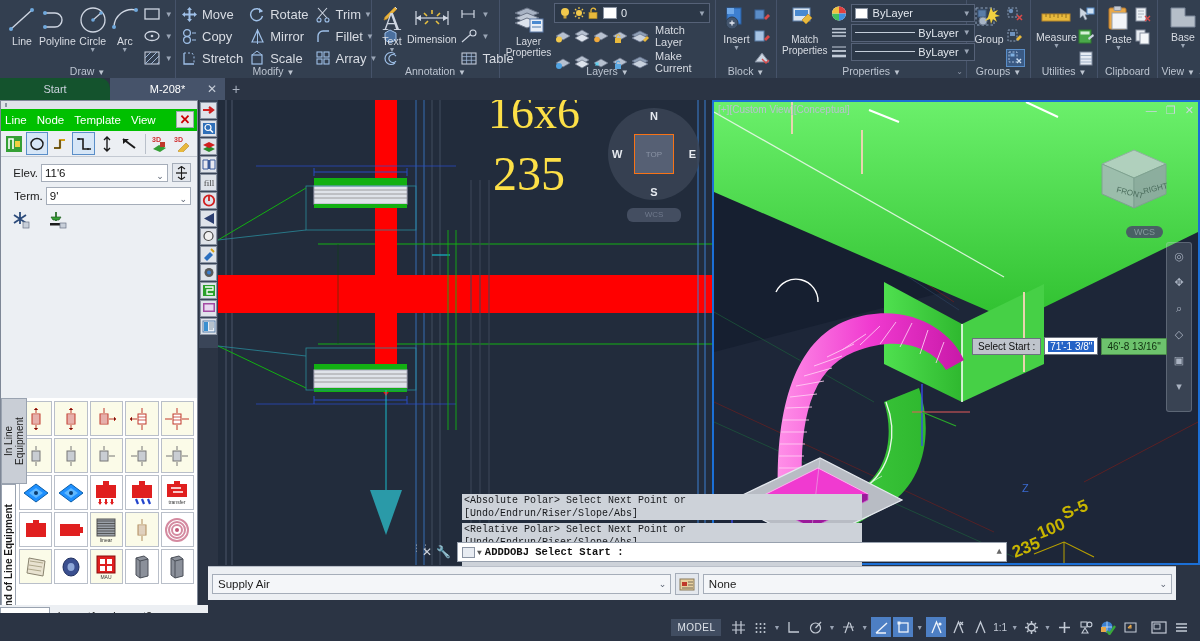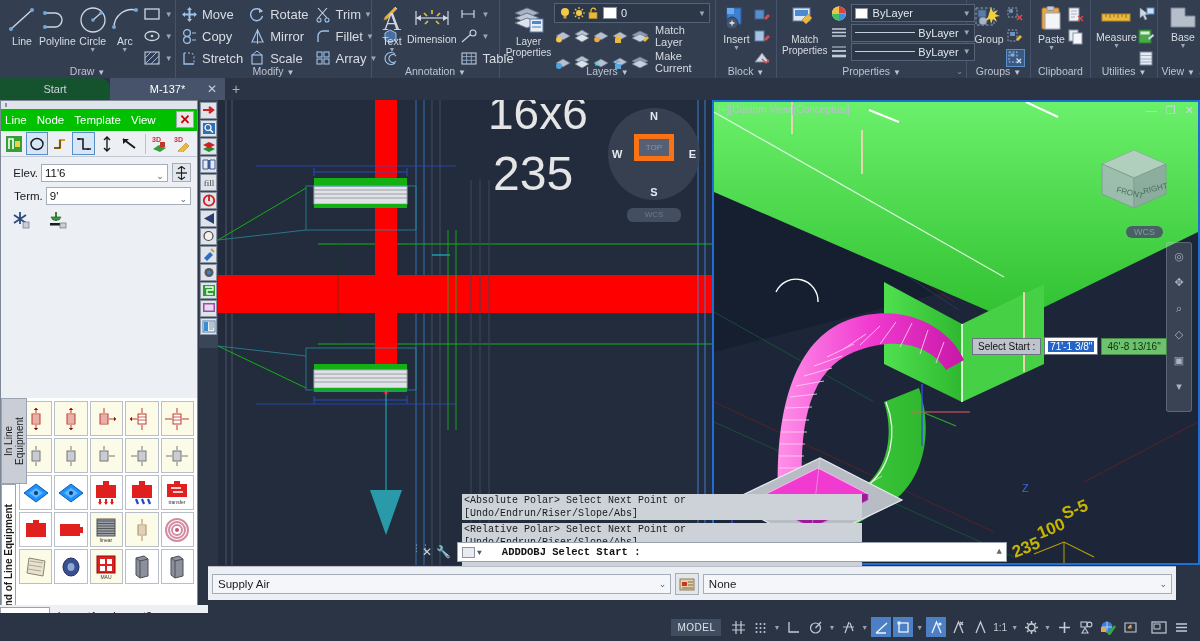--- a/index.html
+++ b/index.html
@@ -108,27 +108,27 @@
   .lefttb { position:absolute; left:199px; top:100px; width:19px; height:248px;
             background:#3a4558; display:flex; flex-direction:column; align-items:center;
             padding-top:2px;}
   .lticon { width:17px; height:17px; margin-bottom:1px; display:flex;
             align-items:center; justify-content:center; background:#dfe3ea;
             border:1px solid #8b94a3; cursor:default;}
 
   
   .canvas2d { position:absolute; left:218px; top:100px; width:494px; height:465px;
               background:#222c3c; overflow:hidden; }
-  .canvastxt { position:absolute; color:#e5e5e5; font-family:Liberation Sans, sans-serif;}
+  .canvastxt { position:absolute; color:#fde047; font-family:Liberation Serif, serif;}
 
   
   .viewcube { position:absolute; left:608px; top:108px; width:92px; height:92px;}
   .vcring { position:absolute; inset:0; border-radius:50%; background:#3a4455; opacity:.85;}
-  .vcsq { position:absolute; left:26px; top:26px; width:40px; height:27px;
-          background:#566074; border:5px solid #f97316; display:flex;
+  .vcsq { position:absolute; left:26px; top:26px; width:40px; height:40px;
+          background:#566074; border:1px solid #f97316; display:flex;
           align-items:center;justify-content:center; font-size:8px; color:#8b94a5;}
   .vcl { position:absolute; color:#e6eaf0; font-size:11px; font-weight:bold;}
   .wcsbtn { position:absolute; left:627px; top:208px; width:54px; height:14px;
             background:#4a5468; border-radius:6px; color:#7d879a; font-size:8px;
             text-align:center; line-height:14px; opacity:.85;}
 
   
   .vp3d { position:absolute; left:712px; top:100px; width:488px; height:465px;
           background:#1d2638; border:2px solid #1b6fd6; overflow:hidden;}
   .vplabel { position:absolute; left:4px; top:2px; font-size:10px; color:#b9c2d0;}
@@ -153,21 +153,21 @@
                font-family:"Liberation Mono", monospace; line-height:13px;
                margin-bottom:3px; display:inline-block; padding:0 2px;}
   .cmdbar { position:absolute; left:412px; top:541px; width:595px; height:22px;
             display:flex; align-items:center; }
   .cmdgrip { width:6px; height:16px; color:#9aa3b2; font-size:9px; line-height:8px;}
   .cmdclose { color:#cfd5de; font-size:12px; margin:0 4px; }
   .cmdwrench { color:#e8b84b; font-size:12px; margin-right:6px;}
   .cmdinput { flex:1; height:20px; background:#fff; border:1px solid #98a1ae;
               display:flex; align-items:center; padding:0 4px;
               font-family:"Liberation Mono", monospace; font-size:10.5px; color:#111;}
-  .cmdprompt { font-weight:bold; margin-left:20px;text-align:center;}
+  .cmdprompt { font-weight:bold; margin-left:3px;text-align:center;}
 
   
   .botpanel { position:absolute; left:208px; top:566px; width:968px; height:34px;
               background:#eceff3; border-top:1px solid #b9bfc9; display:flex;
               align-items:center; padding:0 4px;}
   .bsel { height:20px; background:#f4f6f9; border:1px solid #a5adb9; font-size:11.5px;
           color:#1b1b1b; display:flex; align-items:center; padding:0 5px; position:relative;}
   .bsel .cv { position:absolute; right:4px; top:4px; color:#5a6372; font-size:9px;}
   .bbtn { width:24px; height:22px; background:#e3e7ed; border:1px solid #a5adb9;
           margin:0 4px; display:flex; align-items:center; justify-content:center;}
@@ -706,20 +706,63 @@
                   <rect x="3.5" y="3.5" width="4" height="3" fill="#7fb0e0"></rect>
                   <path d="M10 9 l4 4 M14 9 l-4 4" stroke="#cfe0f2" stroke-width="1.3"></path>
                 </svg>
               </span>
           </div>
         </div>
       </div>
       <div class="ptitle"><span>Groups</span> <span class="car">▼</span></div>
     </div>
 
+    <div class="rpanel" style="width:67px">
+      <div class="rbody">
+        <div class="bigbtn" style="width:42px">
+          <span class="ic">
+              <svg width="36" height="26" viewBox="0 0 36 26">
+                <rect x="4" y="9" width="28" height="7" fill="#e8b93c" stroke="#b8882a"></rect>
+                <path d="M8 9 v3 M12 9 v4 M16 9 v3 M20 9 v4 M24 9 v3 M28 9 v4" stroke="#8a6a1c" stroke-width=".9"></path>
+              </svg>
+            </span>
+          <span class="lbl">Measure</span>
+          <span class="dd2">▼</span>
+        </div>
+        <div class="col">
+          <div class="smrow">
+            <span class="ic">
+                <svg width="18" height="17" viewBox="0 0 18 17">
+                  <path d="M3 2 L3 12 L6 9.5 L8 14 L10 13 L8 8.8 L12 8.5 Z" fill="#cdd6e2" stroke="#7b8698" stroke-width=".6"></path>
+                  <rect x="10" y="2" width="7" height="6" fill="#cfe2f5" stroke="#5a8ec8"></rect>
+                </svg>
+              </span>
+          </div>
+          <div class="smrow">
+            <span class="ic">
+                <svg width="18" height="17" viewBox="0 0 18 17">
+                  <rect x="2" y="2" width="12" height="13" fill="#4aa84a" stroke="#2f7a2f"></rect>
+                  <rect x="3.5" y="3.5" width="9" height="3" fill="#d6f0d6"></rect>
+                  <path d="M11 10 L16 6 L17 8 L12 12 Z" fill="#cdd6e2"></path>
+                </svg>
+              </span>
+          </div>
+          <div class="smrow">
+            <span class="ic">
+                <svg width="18" height="17" viewBox="0 0 18 17">
+                  <rect x="3" y="2" width="12" height="13" fill="#e6ecf4" stroke="#7b8698"></rect>
+                  <path d="M3 5.5 h12 M3 9 h12 M3 12 h12" stroke="#8fa3bd" stroke-width=".8"></path>
+                </svg>
+              </span>
+          </div>
+        </div>
+      </div>
+      <div class="ptitle"><span>Utilities</span> <span class="car">▼</span></div>
+    </div>
+
     <div class="rpanel" style="width:60px">
       <div class="rbody">
         <div class="bigbtn" style="width:34px">
           <span class="ic">
               <svg width="28" height="28" viewBox="0 0 28 28">
                 <rect x="4" y="3" width="17" height="21" rx="1.5" fill="#e8a849" stroke="#b8792a"></rect>
                 <rect x="9" y="1.5" width="7" height="4" rx="1" fill="#c4c9d2" stroke="#8b94a3"></rect>
                 <rect x="7" y="8" width="15" height="16" fill="#f2f4f8" stroke="#9aa3b0"></rect>
               </svg>
             </span>
@@ -742,83 +785,40 @@
                   <rect x="2" y="2" width="9" height="11" fill="#e8ecf2" stroke="#8b94a3"></rect>
                   <rect x="6" y="5" width="9" height="11" fill="#f5f7fa" stroke="#8b94a3"></rect>
                 </svg>
               </span>
           </div>
         </div>
       </div>
       <div class="ptitle"><span>Clipboard</span></div>
     </div>
 
-    <div class="rpanel" style="width:67px">
-      <div class="rbody">
-        <div class="bigbtn" style="width:42px">
-          <span class="ic">
-              <svg width="36" height="26" viewBox="0 0 36 26">
-                <rect x="4" y="9" width="28" height="7" fill="#e8b93c" stroke="#b8882a"></rect>
-                <path d="M8 9 v3 M12 9 v4 M16 9 v3 M20 9 v4 M24 9 v3 M28 9 v4" stroke="#8a6a1c" stroke-width=".9"></path>
-              </svg>
-            </span>
-          <span class="lbl">Measure</span>
-          <span class="dd2">▼</span>
-        </div>
-        <div class="col">
-          <div class="smrow">
-            <span class="ic">
-                <svg width="18" height="17" viewBox="0 0 18 17">
-                  <path d="M3 2 L3 12 L6 9.5 L8 14 L10 13 L8 8.8 L12 8.5 Z" fill="#cdd6e2" stroke="#7b8698" stroke-width=".6"></path>
-                  <rect x="10" y="2" width="7" height="6" fill="#cfe2f5" stroke="#5a8ec8"></rect>
-                </svg>
-              </span>
-          </div>
-          <div class="smrow">
-            <span class="ic">
-                <svg width="18" height="17" viewBox="0 0 18 17">
-                  <rect x="2" y="2" width="12" height="13" fill="#4aa84a" stroke="#2f7a2f"></rect>
-                  <rect x="3.5" y="3.5" width="9" height="3" fill="#d6f0d6"></rect>
-                  <path d="M11 10 L16 6 L17 8 L12 12 Z" fill="#cdd6e2"></path>
-                </svg>
-              </span>
-          </div>
-          <div class="smrow">
-            <span class="ic">
-                <svg width="18" height="17" viewBox="0 0 18 17">
-                  <rect x="3" y="2" width="12" height="13" fill="#e6ecf4" stroke="#7b8698"></rect>
-                  <path d="M3 5.5 h12 M3 9 h12 M3 12 h12" stroke="#8fa3bd" stroke-width=".8"></path>
-                </svg>
-              </span>
-          </div>
-        </div>
-      </div>
-      <div class="ptitle"><span>Utilities</span> <span class="car">▼</span></div>
-    </div>
-
     <div class="rpanel" style="width:62px;border-right:none">
       <div class="rbody">
         <div class="bigbtn" style="width:40px;margin:0 auto">
           <span class="ic">
               <svg width="32" height="26" viewBox="0 0 32 26">
                 <path d="M4 3 H18 V11 H28 V22 H4 Z" fill="#b5bec9" stroke="#7b8698"></path>
               </svg>
             </span>
           <span class="lbl">Base</span>
           <span class="dd2">▼</span>
         </div>
       </div>
       <div class="ptitle"><span>View</span> <span class="car">▼</span><span style="margin-left:3px;font-size:8px;color:#8b95a6;">⌄</span></div>
     </div>
   </div>
 
   <div class="tabbar">
     <div class="tab start"><span>Start</span></div>
     <div class="tab doc">
-      <span>M-137*</span>
+      <span>M-208*</span>
       <span class="x">✕</span>
     </div>
     <div class="tab plus">+</div>
   </div>
 
   <div class="leftpal">
     <div class="palgrip"></div>
     <div class="greenbar">
       <span class="mi">Line</span>
       <span class="mi">Node</span>

